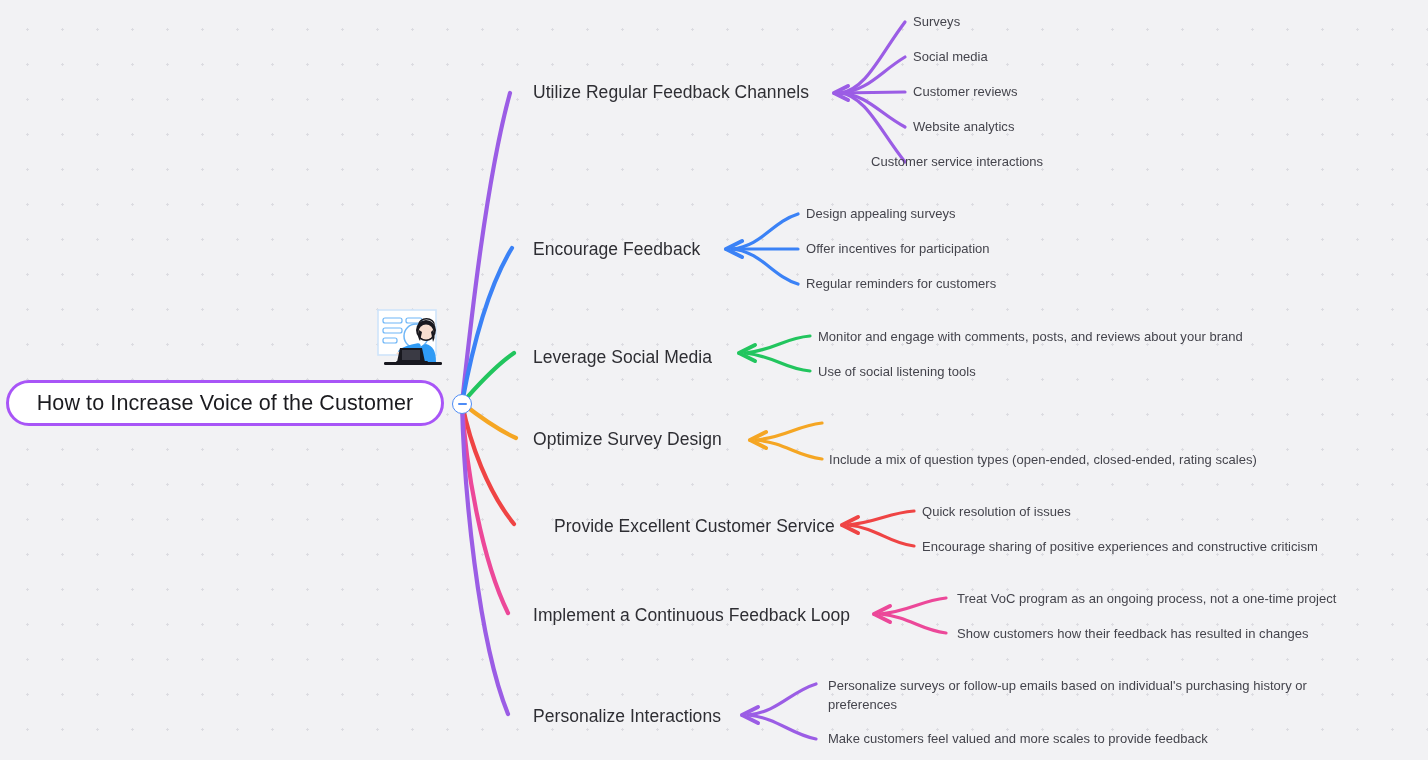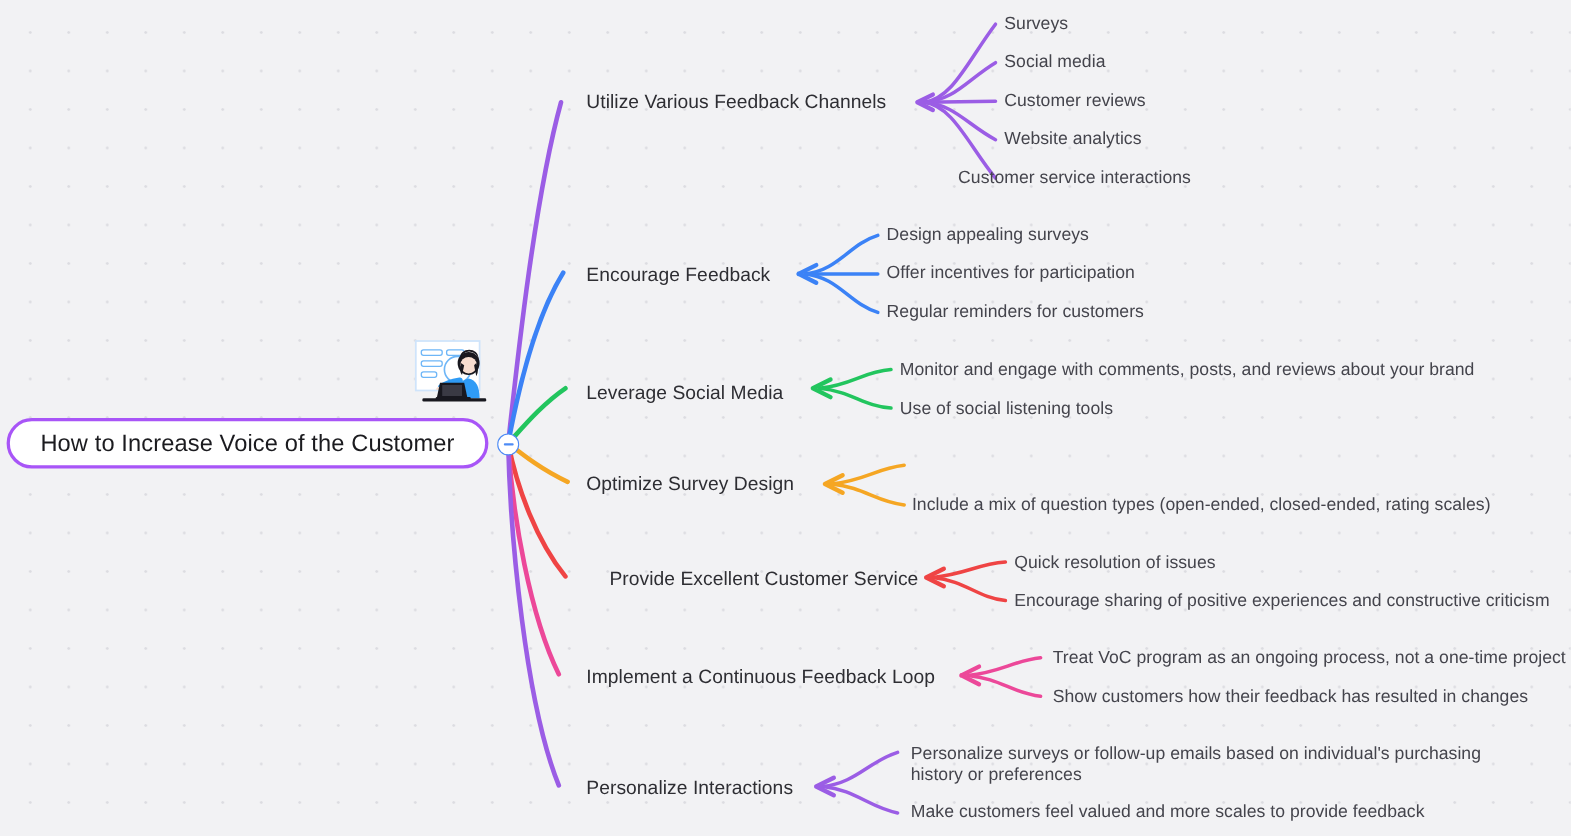--- a/index.html
+++ b/index.html
@@ -87,21 +87,21 @@
     position: absolute;
     font-size: 17.5px;
     color: #2e2e33;
     white-space: nowrap;
     letter-spacing: 0.05px;
   }
 
   
   .leaf {
     position: absolute;
-    font-size: 16px;
+    font-size: 13px;
     color: #44444c;
     letter-spacing: 0.03px;
     line-height: 19px;
   }
   .leaf.nowrap { white-space: nowrap; }
   .leaf.wrap   { width: 520px; }
 </style>
 </head>
 <body>
 
@@ -205,21 +205,21 @@
   </div>
 
   <div class="central-node">
     <span class="central-node-label">How to Increase Voice of the Customer</span>
   </div>
 
   <div class="collapse-toggle">
     <span class="bar"></span>
   </div>
 
-  <div class="topic" style="left:533px; top:82px;">Utilize Various Feedback Channels</div>
+  <div class="topic" style="left:533px; top:82px;">Utilize Regular Feedback Channels</div>
 
   <div class="topic" style="left:533px; top:239px;">Encourage Feedback</div>
 
   <div class="topic" style="left:533px; top:347px;">Leverage Social Media</div>
 
   <div class="topic" style="left:533px; top:429px;">Optimize Survey Design</div>
 
   <div class="topic" style="left:554px; top:516px;">Provide Excellent Customer Service</div>
 
   <div class="topic" style="left:533px; top:605px;">Implement a Continuous Feedback Loop</div>

